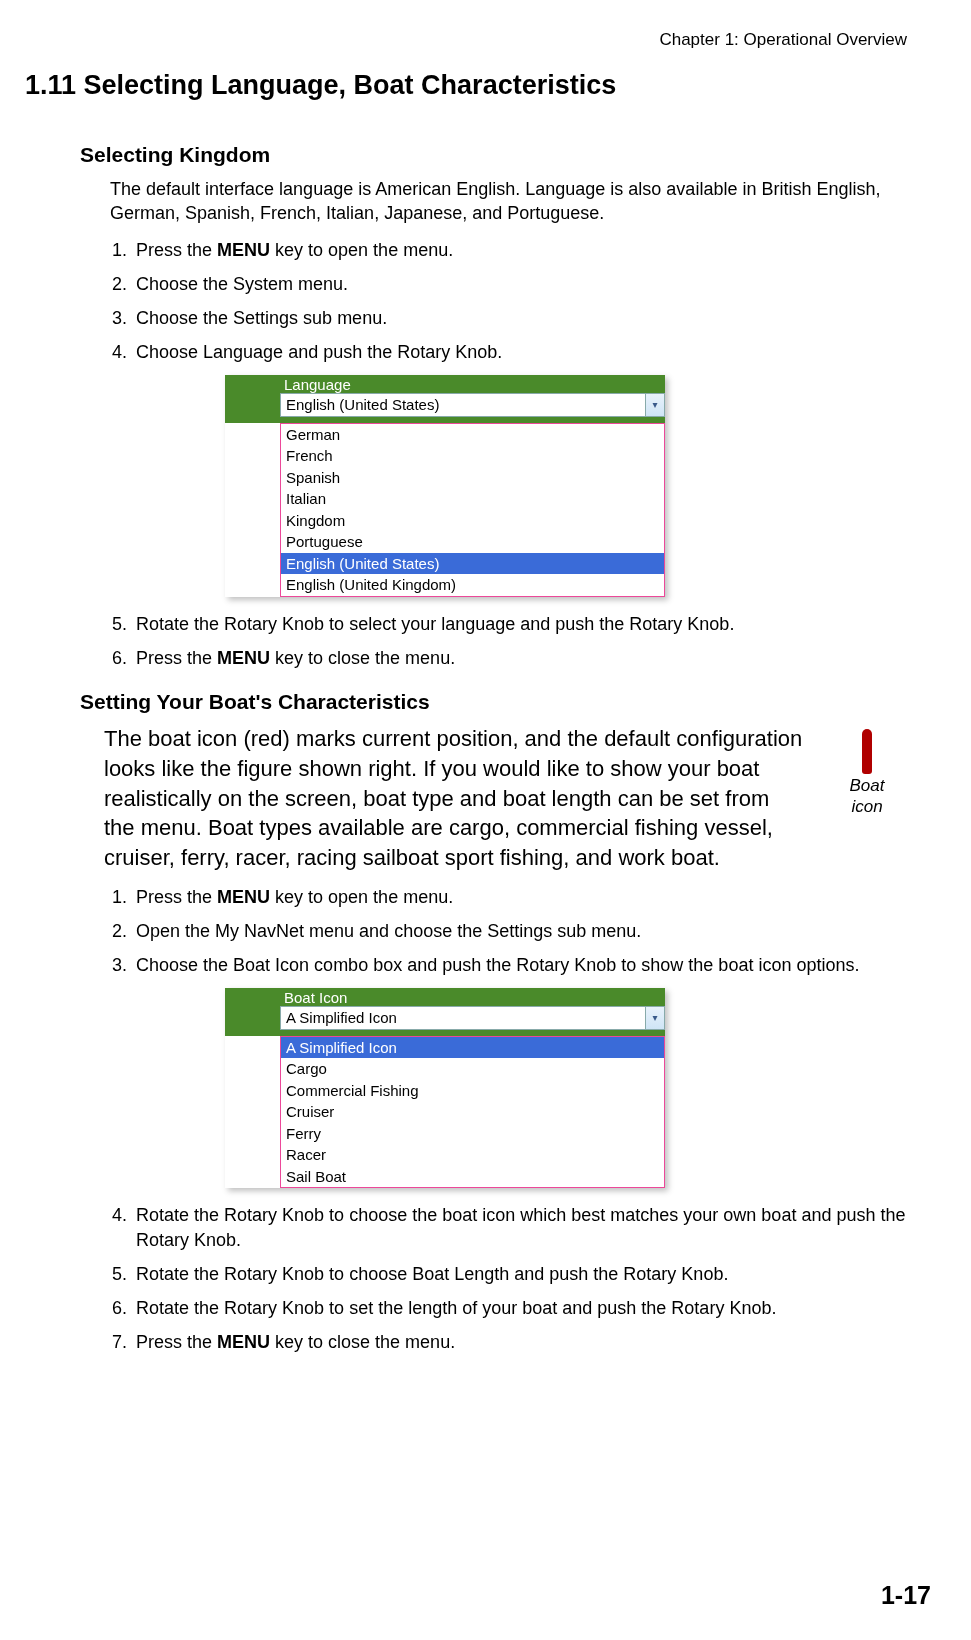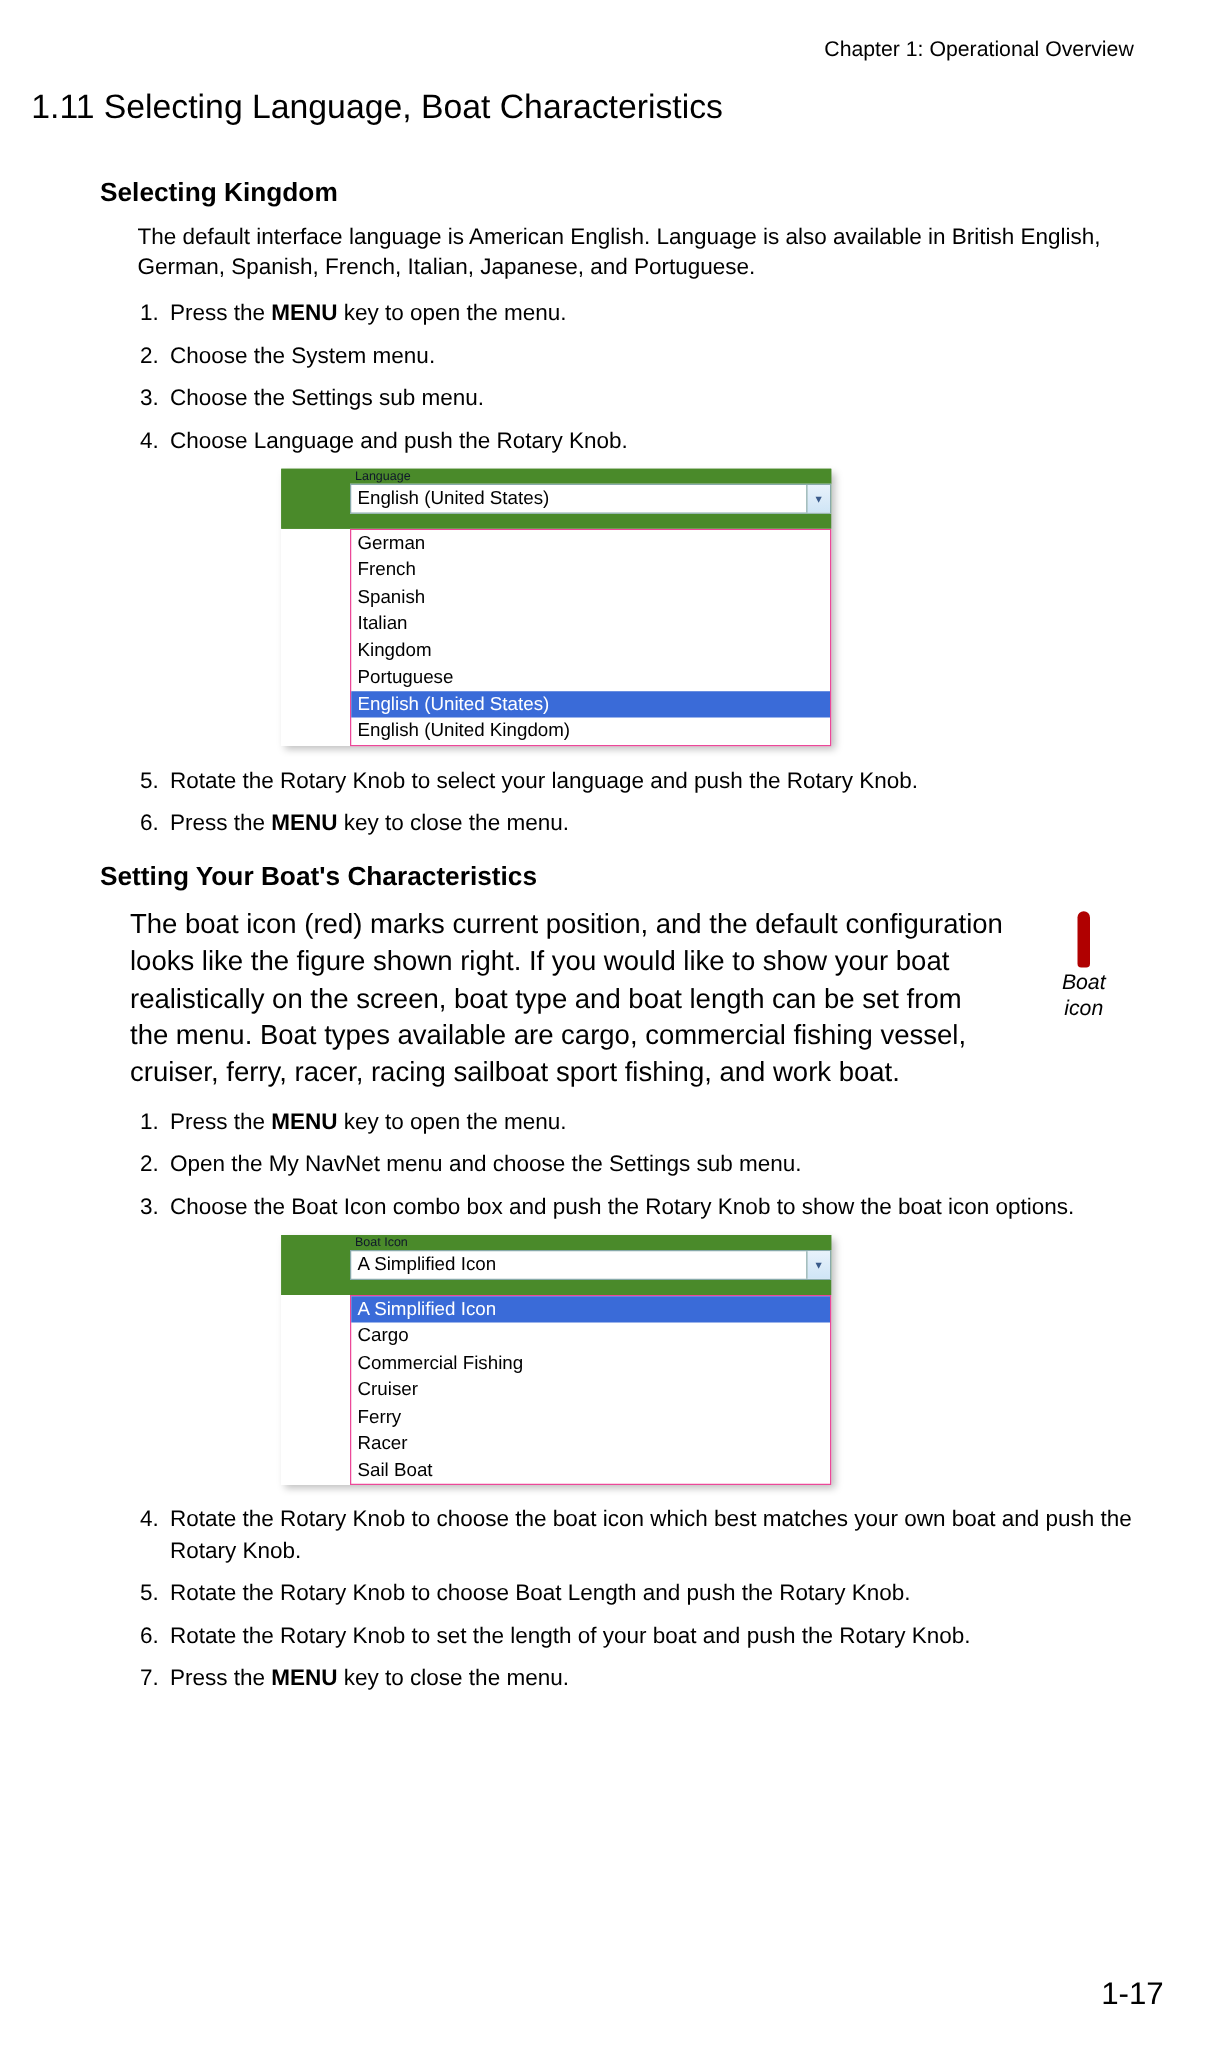--- a/index.html
+++ b/index.html
@@ -15,21 +15,21 @@
   .page {
     padding: 30px 64px 30px 25px;
   }
   .chapter-header {
     text-align: right;
     font-size: 17px;
     margin-bottom: 20px;
   }
   .section-title {
     font-size: 27px;
-    font-weight: normal;
+    font-weight: bold;
     margin: 10px 0 42px 0;
   }
   .subsection-title {
     font-size: 21px;
     font-weight: bold;
     margin: 20px 0 10px 55px;
   }
   .body-text {
     font-size: 18px;
     line-height: 1.35;
@@ -93,22 +93,22 @@
     width: 55px;
     background: #4a8a2a;
   }
   .ui-green-content {
     position: absolute;
     left: 55px;
     right: 0;
     top: 0;
   }
   .ui-field-label {
-    color: #0f172a;
-    font-size: 10px;
+    color: #ffffff;
+    font-size: 15px;
     padding: 1px 4px 0 4px;
     background: #4a8a2a;
   }
   .ui-combo {
     background: #fff;
     border: 1px solid #8aa;
     height: 22px;
     display: flex;
     align-items: center;
   }
@@ -139,21 +139,21 @@
   }
   .ui-list-item.selected {
     background: #3a6bd8;
     color: #fff;
   }
   .page-number {
     position: absolute;
     bottom: 30px;
     right: 40px;
     font-size: 25px;
-    font-weight: normal;
+    font-weight: bold;
   }
 </style>
 </head>
 <body>
 
 <div class="page">
   <div class="chapter-header">Chapter 1: Operational Overview</div>
 
   <div class="section-title">1.11  Selecting Language, Boat Characteristics</div>
 

